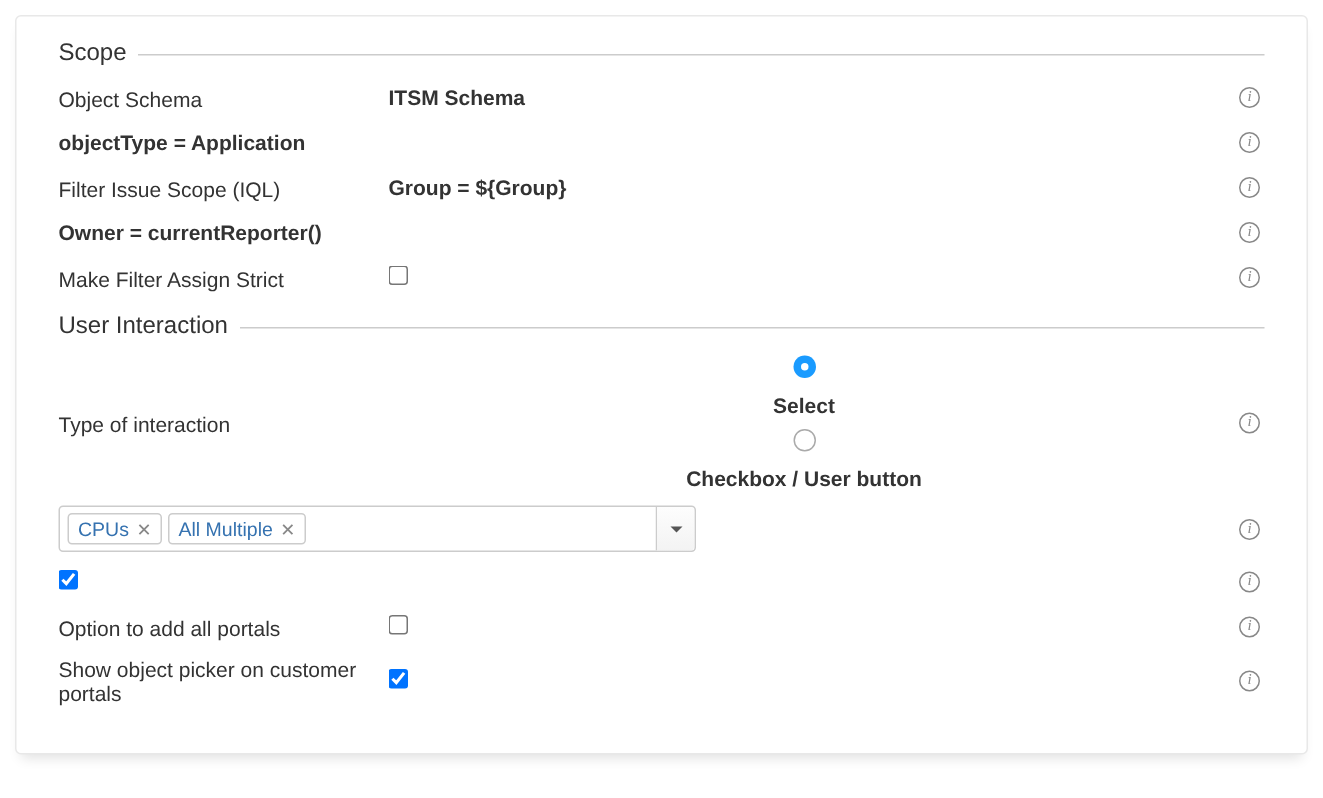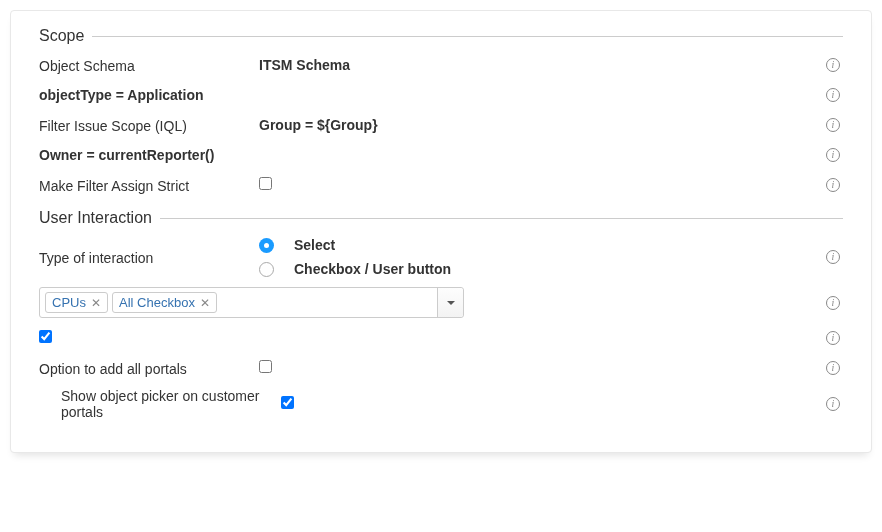--- a/index.html
+++ b/index.html
@@ -93,22 +93,23 @@
       cursor: pointer;
     }
     .radio-group {
       display: flex;
       flex-direction: column;
       gap: 8px;
     }
     .radio-option {
       display: flex;
       align-items: center;
-      gap: 20px;
-      cursor: pointer;
+      gap: 10px;
+      cursor: pointer;
+      flex-direction: column;
     }
     .radio-outer {
       width: 15px;
       height: 15px;
       border-radius: 50%;
       display: inline-flex;
       align-items: center;
       justify-content: center;
       flex-shrink: 0;
     }
@@ -259,21 +260,21 @@
 
   <div class="row tall">
     <div class="value">
       <div class="multiselect">
         <div class="multiselect-tags">
           <span class="tag">
             <span>CPUs</span>
             <span class="tag-remove">✕</span>
           </span>
           <span class="tag">
-            <span>All Checkbox</span>
+            <span>All Multiple</span>
             <span class="tag-remove">✕</span>
           </span>
         </div>
         <div class="multiselect-toggle">
           <span class="caret-down"></span>
         </div>
       </div>
     </div>
     <div class="info-col">
         <span class="info-icon">i</span>
@@ -294,21 +295,21 @@
     <div class="value">
       <input type="checkbox" style="">
     </div>
     <div class="info-col">
         <span class="info-icon">i</span>
       </div>
   </div>
 
 
   <div class="row">
-    <div class="label" style="padding-top:0;margin-left:22px;">Show object picker on customer portals</div>
+    <div class="label" style="padding-top:0;">Show object picker on customer portals</div>
     <div class="value">
       <input type="checkbox" checked="" style="">
     </div>
     <div class="info-col">
         <span class="info-icon">i</span>
       </div>
   </div>
 
 </div>
 

